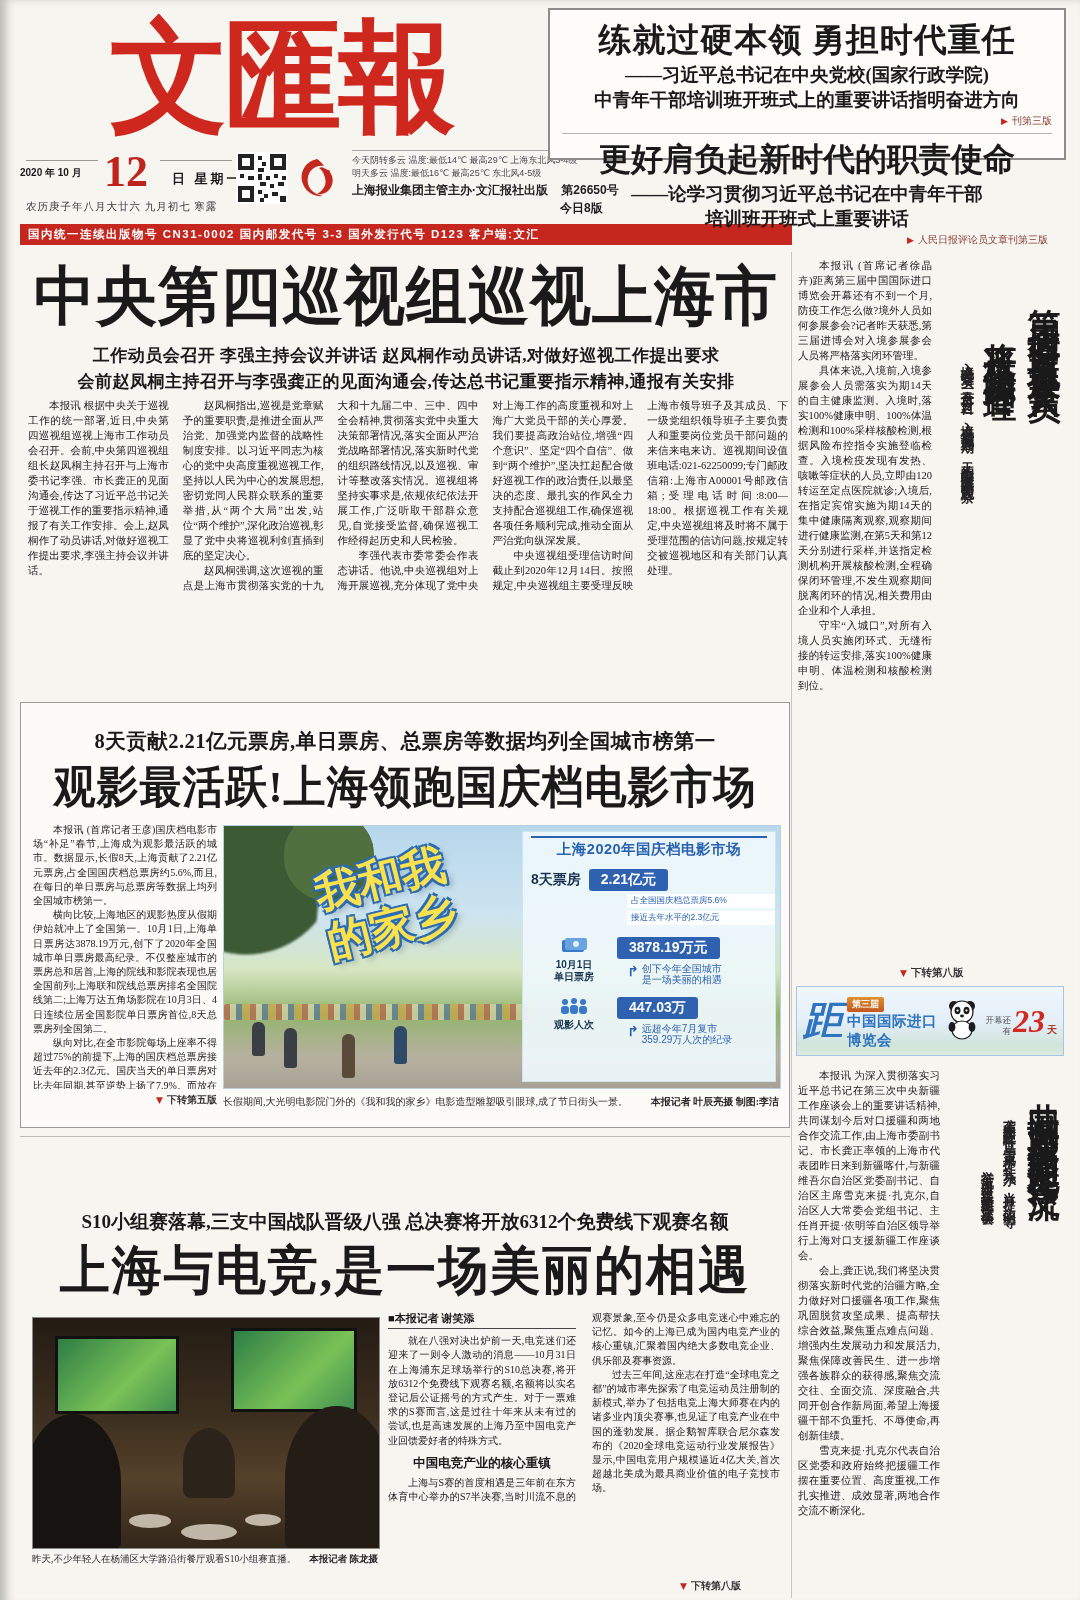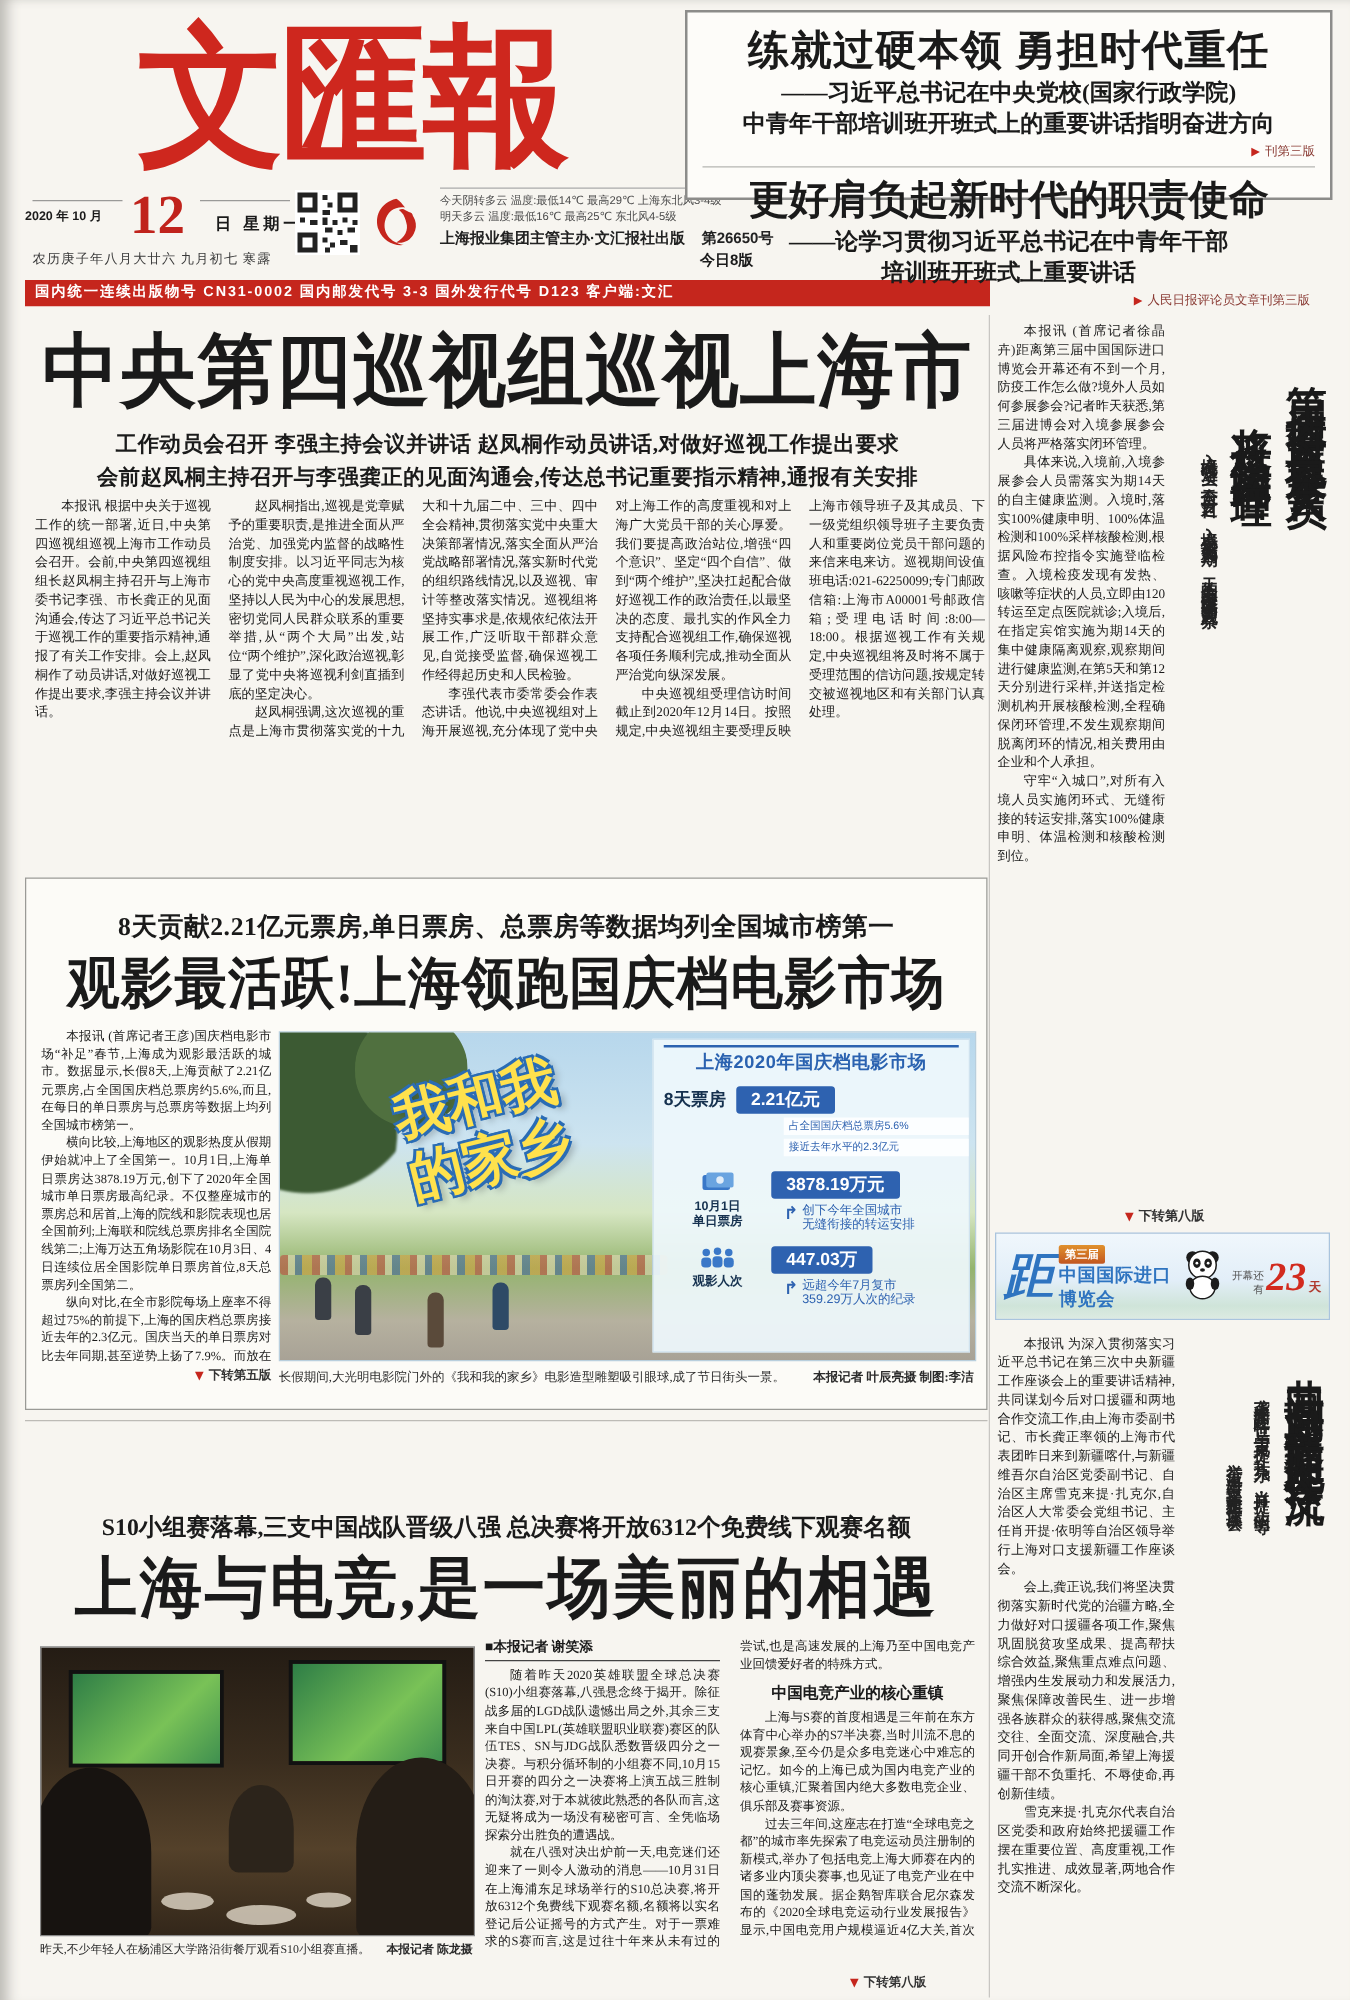--- a/index.html
+++ b/index.html
@@ -295,21 +295,21 @@
                 </svg>
             </span>
             <div class="lab2"><span>10月1日</span><br>
             <span>单日票房</span></div>
           </div>
           <div class="ig-vals">
             <div class="pill" style="display:inline-block">3878.19万元</div>
             <div class="ig-upnote">
                 <span class="uparrow">↱</span>
               <div class="t"><span>创下今年全国城市</span><br>
-              <span>无缝衔接的转运安排</span></div>
+              <span>是一场美丽的相遇</span></div>
             </div>
           </div>
         </div>
 
         <div class="ig-row">
           <div class="ig-iconlab">
             <span>
               <svg width="30" height="18" viewBox="0 0 30 18">
                   <g fill="#3a78c8">
                     <circle cx="6" cy="5" r="3"></circle>
@@ -356,21 +356,20 @@
       <div class="plate" style="left:148px;top:206px;width:56px;height:16px;"></div>
       <div class="plate" style="left:212px;top:196px;width:36px;height:12px;"></div>
     </div>
     <div class="abs cap2">
       <span>昨天,不少年轻人在杨浦区大学路沿街餐厅观看S10小组赛直播。</span>
       <span style="font-weight:700;white-space:nowrap;margin-left:6px;">本报记者 陈龙摄</span>
     </div>
 
     <div class="abs esp-body jus">
       <div class="byline">■本报记者 谢笑添</div>
-      <p>随着昨天2020英雄联盟全球总决赛(S10)小组赛落幕,八强悬念终于揭开。除征战多届的LGD战队遗憾出局之外,其余三支来自中国LPL(英雄联盟职业联赛)赛区的队伍TES、SN与JDG战队悉数晋级四分之一决赛。与积分循环制的小组赛不同,10月15日开赛的四分之一决赛将上演五战三胜制的淘汰赛,对于本就彼此熟悉的各队而言,这无疑将成为一场没有秘密可言、全凭临场探索分出胜负的遭遇战。</p>
       <p>就在八强对决出炉前一天,电竞迷们还迎来了一则令人激动的消息——10月31日在上海浦东足球场举行的S10总决赛,将开放6312个免费线下观赛名额,名额将以实名登记后公证摇号的方式产生。对于一票难求的S赛而言,这是过往十年来从未有过的尝试,也是高速发展的上海乃至中国电竞产业回馈爱好者的特殊方式。</p>
       <div class="subhead">中国电竞产业的核心重镇</div>
       <p>上海与S赛的首度相遇是三年前在东方体育中心举办的S7半决赛,当时川流不息的观赛景象,至今仍是众多电竞迷心中难忘的记忆。如今的上海已成为国内电竞产业的核心重镇,汇聚着国内绝大多数电竞企业、俱乐部及赛事资源。</p>
       <p>过去三年间,这座志在打造“全球电竞之都”的城市率先探索了电竞运动员注册制的新模式,举办了包括电竞上海大师赛在内的诸多业内顶尖赛事,也见证了电竞产业在中国的蓬勃发展。据企鹅智库联合尼尔森发布的《2020全球电竞运动行业发展报告》显示,中国电竞用户规模逼近4亿大关,首次超越北美成为最具商业价值的电子竞技市场。</p>
     </div>
     <div class="abs esp-turn"><span class="arrow-d"></span><span>下转第八版</span></div>
   </div>
 
   <div class="abs v-head xj-h">共同谋划对口援疆和两地合作交流</div>
   <div class="abs v-deck xj-d1">龚正率团赴喀什,与雪克来提·扎克尔、肖开提·依明等</div>

